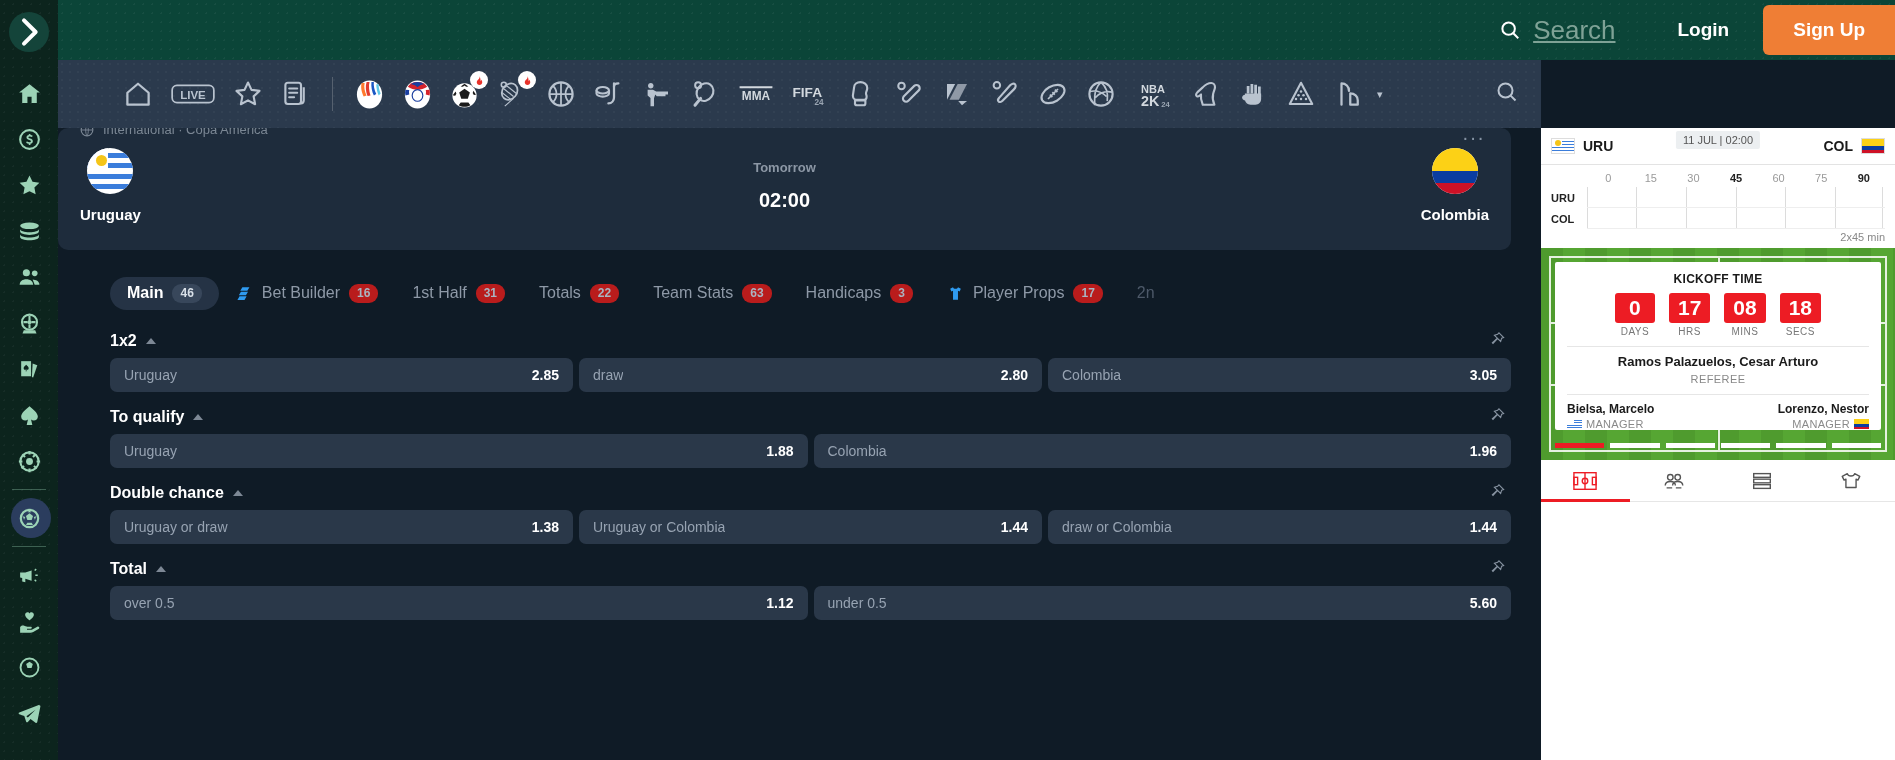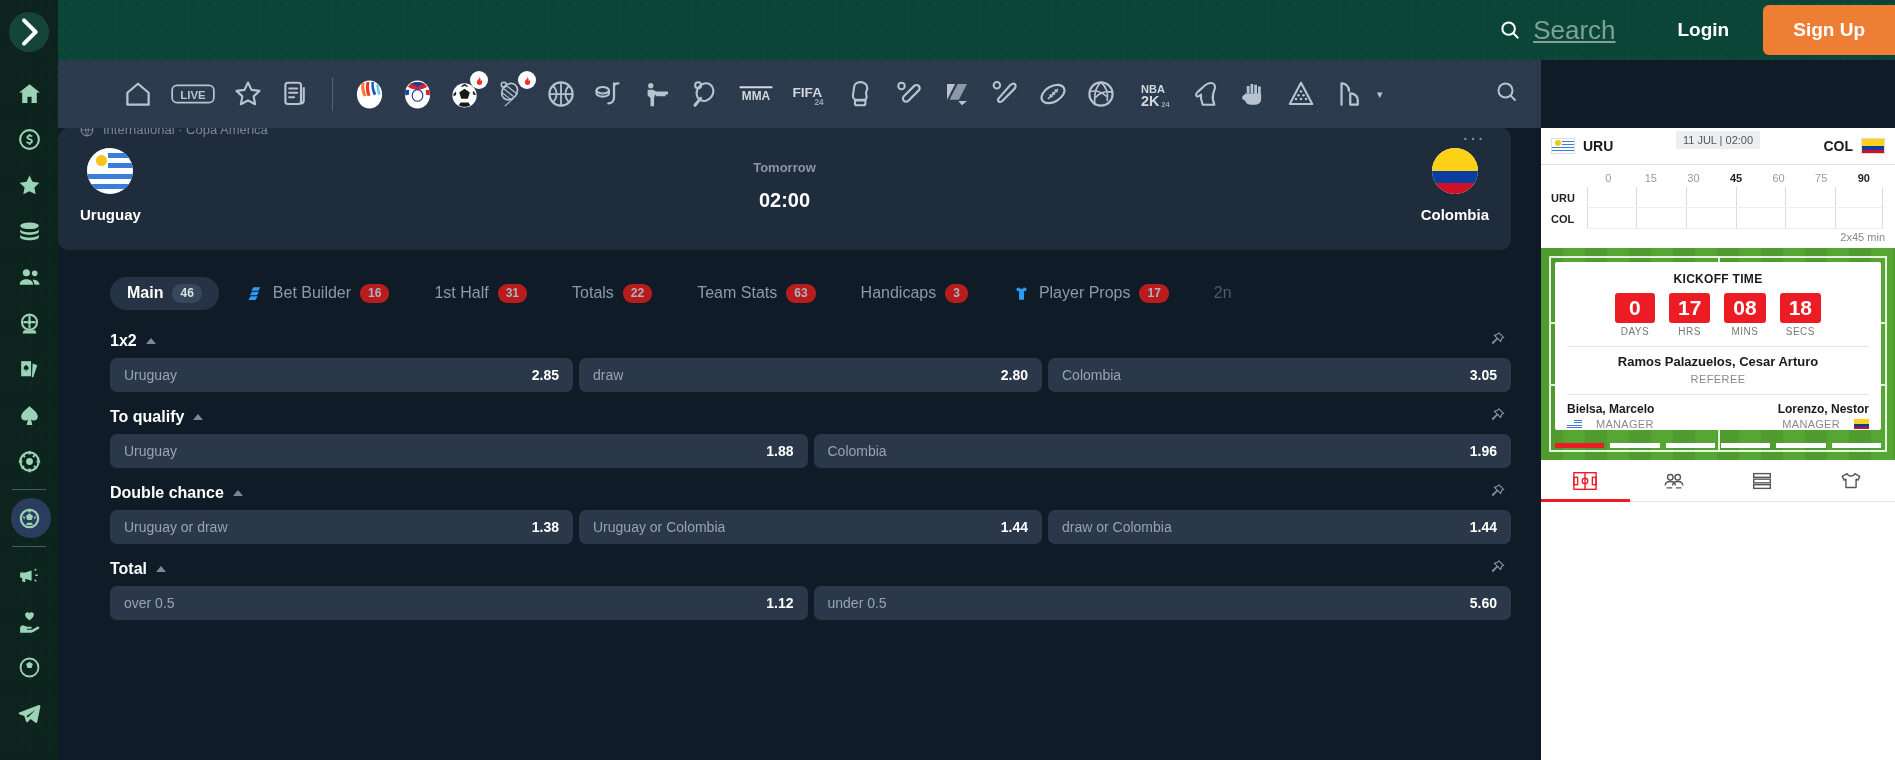--- a/index.html
+++ b/index.html
@@ -105,21 +105,21 @@
   .fl-uru .canton { position:absolute; left:0; top:0; width:44%; height:44.4%; background:#fff; }
   .fl-uru .sun { position:absolute; left:9px; top:7px; width:11px; height:11px; border-radius:50%;
                  background:#f5c518; box-shadow:0 0 0 1.5px #fff; }
   .fl-col .y { position:absolute; top:0; left:0; width:100%; height:50%; background:#fcd116; }
   .fl-col .b { position:absolute; top:50%; left:0; width:100%; height:25%; background:#0b3da0; }
   .fl-col .r { position:absolute; top:75%; left:0; width:100%; height:25%; background:#ce1126; }
 
   
   .tabsrow {
     margin-left: 52px; margin-right: 0; margin-top: 26px;
-    display: flex; align-items: center; gap: 11px; height: 34px; overflow: hidden;
+    display: flex; align-items: center; gap: 0; height: 34px; overflow: hidden;
   }
   .tab {
     display: flex; align-items: center; gap: 9px; padding: 7px 17px; border-radius: 17px;
     color: #8e99a7; font-size: 16px; cursor: pointer; white-space: nowrap; flex: 0 0 auto;
   }
   .tab.active { background: #253345; color: #fff; font-weight: bold; }
   .tab .cnt {
     background: #b91c1c; color: #aab4c1; font-size: 12px; font-weight: bold;
     border-radius: 9px; padding: 2px 8px; line-height: 1.25;
   }
@@ -197,21 +197,21 @@
     padding: 3px 9px; border-radius: 3px; min-width: 40px; display: block;
   }
   .cd .unit { font-size: 10px; color: #777; margin-top: 3px; display: block; letter-spacing: .5px; }
   .kick-sep { height: 1px; background: #e6e6e6; margin: 9px 0 7px; }
   .ref-name { font-size: 13px; font-weight: bold; color: #1a1a1a; }
   .ref-role { font-size: 11px; color: #888; letter-spacing: .4px; margin-top: 4px; }
   .mgr-row { display: flex; justify-content: space-between; align-items: flex-start; }
   .mgr { text-align: left; }
   .mgr.right { text-align: right; }
   .mgr .nm { font-size: 12px; font-weight: bold; color: #1a1a1a; white-space: nowrap; }
-  .mgr .rl { font-size: 11px; color: #8a8a8a; display: flex; align-items: center; gap: 14px; margin-top: 2px; letter-spacing: .3px; }
+  .mgr .rl { font-size: 11px; color: #8a8a8a; display: flex; align-items: center; gap: 4px; margin-top: 2px; letter-spacing: .3px; }
   .mgr.right .rl { justify-content: flex-end; }
   .mini-flag { width: 15px; height: 10px; position: relative; overflow: hidden; display: inline-block; }
   .dash-row { position: absolute; left: 14px; right: 14px; bottom: 12px; display: flex; gap: 6px; }
   .dash { height: 5px; flex: 1; background: #fff; }
   .dash.red { background: #ed1c24; }
   .w-tabs { display: flex; height: 42px; border-bottom: 1px solid #e6e6e6; background:#fff; }
   .w-tab { flex: 1; display: flex; align-items: center; justify-content: center; cursor: pointer; position: relative; }
   .w-tab svg { width: 24px; height: 22px; }
   .w-tab.active::after {
     content:""; position:absolute; left:0; right:0; bottom:-1px; height:3px; background:#ed1c24;

